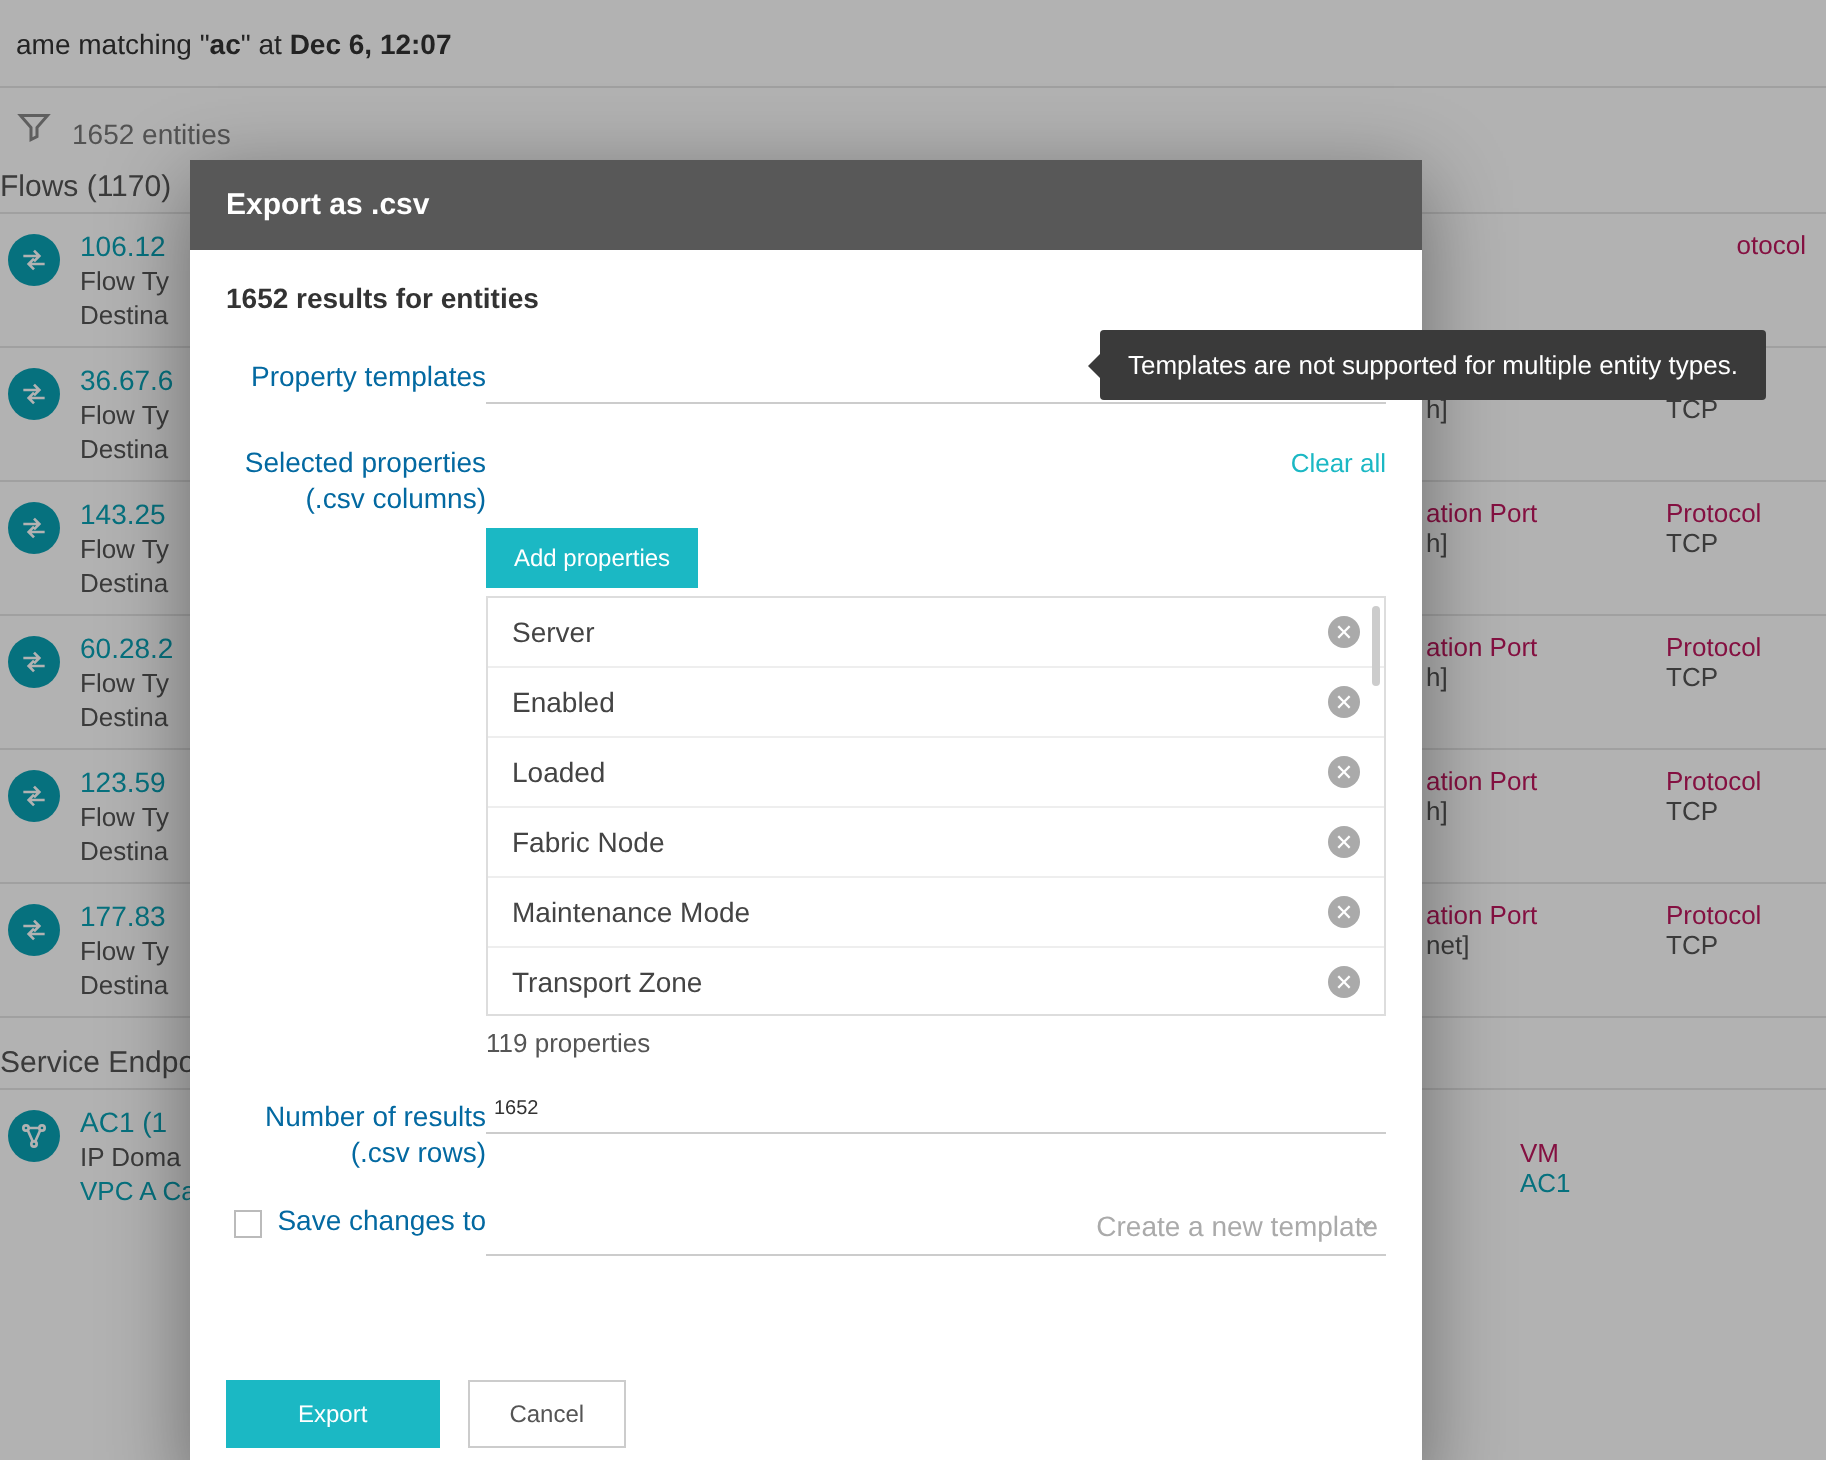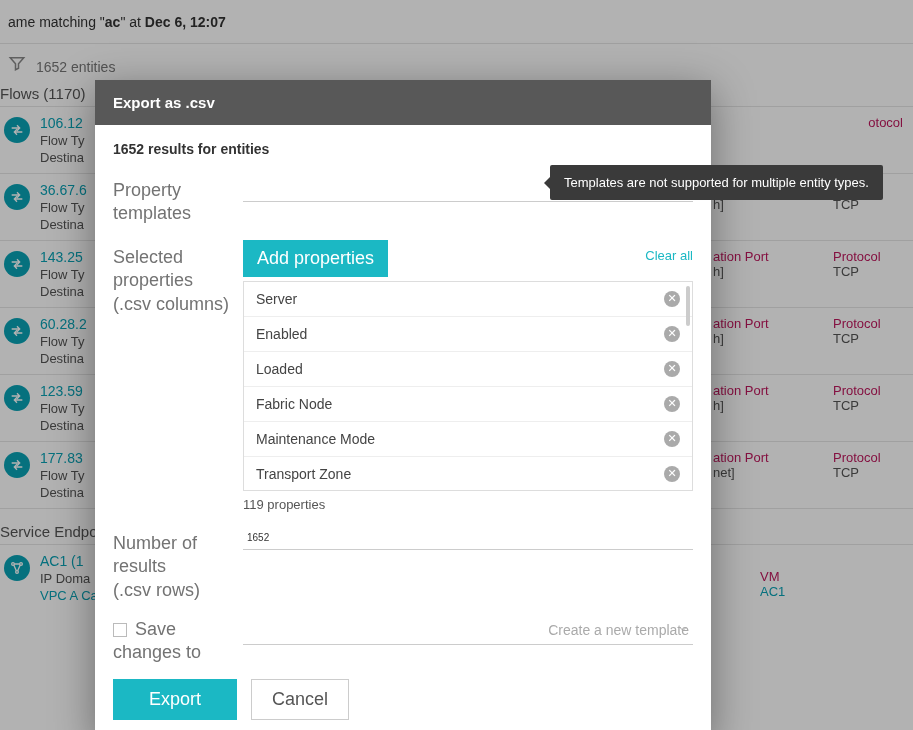--- a/index.html
+++ b/index.html
@@ -19,26 +19,26 @@
   .rcol { width: 150px; font-size: 13px; color:#555;}
   .rcol .h { color:#be185d; }
   .rcol .link { color:#0aa2b5; }
   .dim-overlay { position: absolute; inset: 0; background: rgba(0,0,0,0.30); }
   
   .modal { position: absolute; left: 95px; top: 80px; width: 616px; background: #fff; box-shadow: 0 10px 40px rgba(0,0,0,0.4); }
   .modal-header { background: #585858; color: #fff; padding: 14px 18px; font-size: 15px; font-weight: 600; }
   .modal-body { padding: 16px 18px 18px 18px; }
   .results-line { font-size: 14px; font-weight: 600; margin-bottom: 16px; }
   .form-row { display: flex; align-items: flex-start; margin-bottom: 14px; }
-  .form-label { width: 130px; font-size: 18px; color:#737373; padding-top: 6px; line-height: 1.3;}
+  .form-label { width: 130px; font-size: 14px; color:#0369a1; padding-top: 6px; line-height: 1.3; text-align: right;}
   .form-field { flex: 1; }
   .select-like { position: relative; border-bottom: 1px solid #ccc; padding: 6px 4px; color:#999; font-size: 14px; text-align: right;}
   .select-like.disabled { color:#aaa; }
   .chev { position: absolute; right: 4px; top: 6px; }
-  .btn { border: none; padding: 8px 14px; font-size: 18px; cursor: pointer; }
+  .btn { border: none; padding: 8px 14px; font-size: 12px; cursor: pointer; margin-top: 48px; }
   .btn.teal { background: #1bb8c4; color:#fff; }
   .btn.outline { background:#fff; border:1px solid #ccc; color:#555; padding: 9px 20px;}
   .clear-all { float: right; color:#1bb8c4; font-size: 13px; cursor: pointer; margin-top: 8px;}
   .prop-list { border:1px solid #ddd; margin-top: 4px; max-height: 210px; overflow: hidden; position: relative;}
   .prop-item { display:flex; align-items:center; justify-content: space-between; padding: 9px 12px; border-bottom:1px solid #eee; font-size:14px; color:#444;}
   .prop-item:last-child { border-bottom:none; }
   .close-pill { width:16px; height:16px; border-radius:50%; background:#aaa; color:#fff; display:flex; align-items:center; justify-content:center; font-size:11px; cursor:pointer;}
   .scroll-ind { position:absolute; right:2px; top:4px; width:4px; height:40px; background:#ccc; border-radius:2px;}
   .count-line { font-size: 13px; color:#555; margin-top: 6px;}
   .num-input { width:100%; border:none; border-bottom:1px solid #ccc; padding:6px 4px; font-size:10px; color:#333;}

